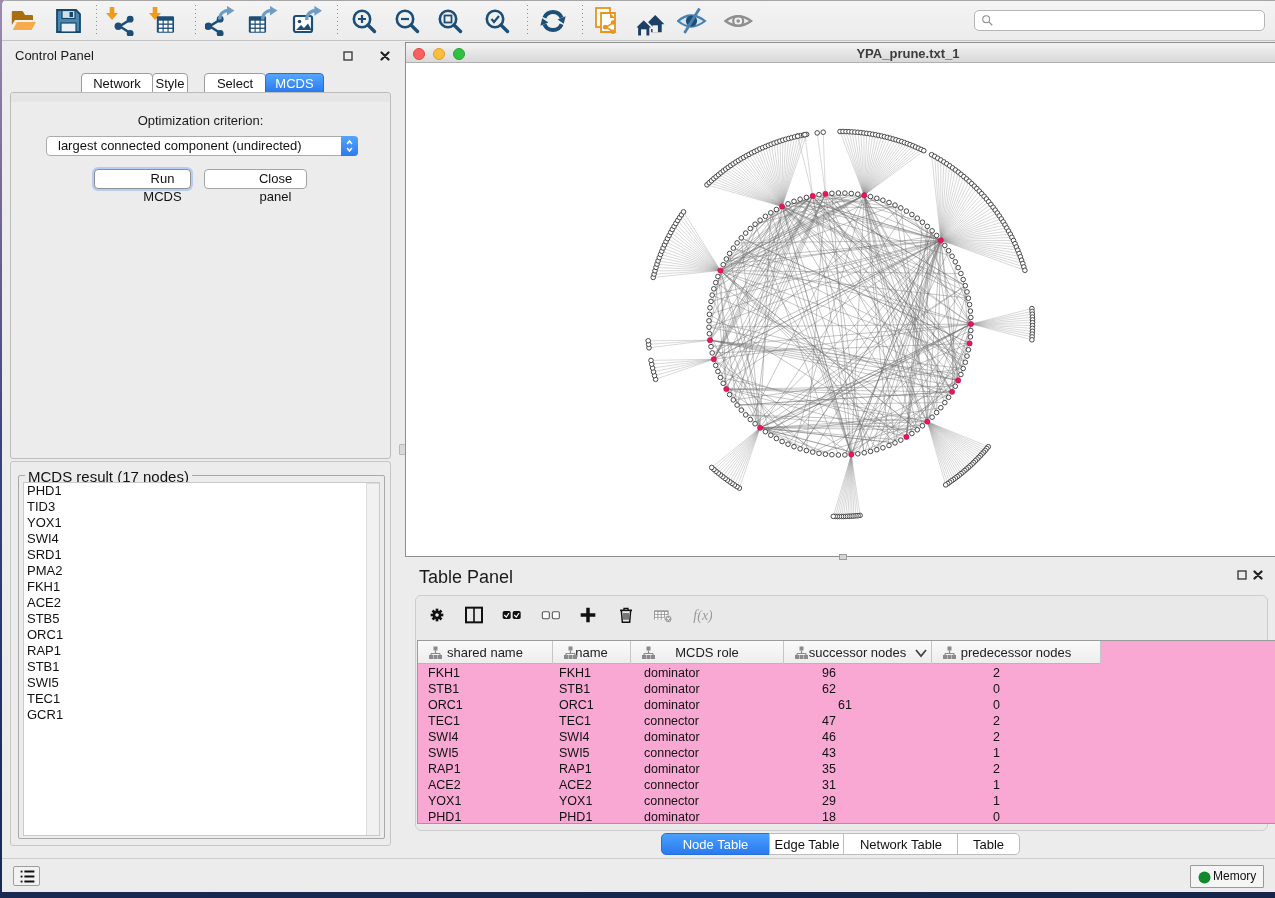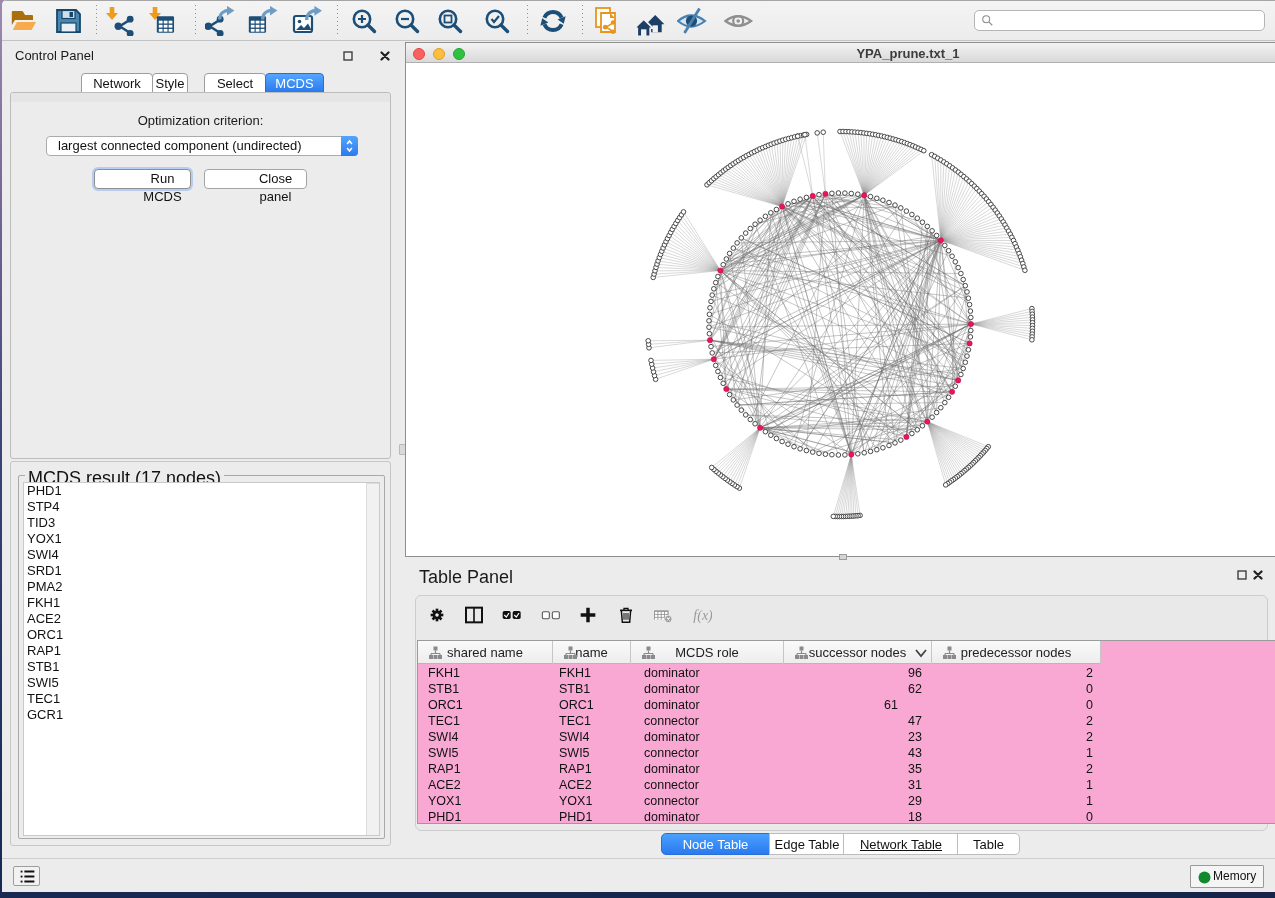--- a/index.html
+++ b/index.html
@@ -26,21 +26,21 @@
 #dropdown { position:absolute; left:44px; top:136px; width:312px; height:20px;
   background:#fff; border:1px solid #ababab; border-radius:4px;
   font-size:13px; color:#111; line-height:18px; padding-left:11px; }
 #dd-step { position:absolute; right:-1px; top:-1px; width:17px; height:20px;
   background:linear-gradient(#54a5fb,#2a7af0); border-radius:0 4px 4px 0; }
 .btn { position:absolute; height:20px; background:#fff; border:1px solid #a4a4a4;
   border-radius:4px; font-size:13px; color:#111; text-align:center; line-height:18px;padding-left:40px; }
 #fieldset { position:absolute; left:16px; top:475px; width:367px; height:364px;
   border:1px solid #a9a9a9; border-radius:2px; }
 #fs-legend { position:absolute; left:6px; top:-8px; background:#ececec; padding:0 3px;
-  font-size:18px; color:#111; }
+  font-size:15px; color:#111; }
 #mcds-list { position:absolute; left:4px; top:6px; width:357px; height:354px;
   background:#fff; border:1px solid #c9c9c9; font-size:13px; color:#111; }
 #mcds-list div.mrow { height:16px; line-height:16px; padding-left:3px; }
 #mcds-sb { position:absolute; right:0; top:0; width:13px; height:100%;
   background:#f1f1f1; border-left:1px solid #dcdcdc; border-top:1px solid #dcdcdc; }
 
 #netframe { position:absolute; left:403px; top:42px; width:872px; height:515px;
   border:1px solid #8e8e8e; border-right:none; background:#fff; }
 #nettitle { position:absolute; left:0; top:0; width:100%; height:20px;
   background:linear-gradient(#f3f3f3,#d9d9d9); border-bottom:1px solid #b0b0b0; }
@@ -51,21 +51,21 @@
 #tp-title { position:absolute; left:417px; top:567px; font-size:18px; color:#1a1a1a; }
 #tp-box { position:absolute; left:413px; top:595px; width:853px; height:236px;
   background:#e9e9e9; border:1px solid #cccccc; border-radius:6px; }
 #ttable { position:absolute; left:415px; top:640px; width:936px; height:184px;
   background:#f9a8d4; border:1px solid #9b9b9b; }
 #thead { position:absolute; left:0; top:0; width:683px; height:23px;
   background:linear-gradient(#fafafa,#ededed); border-bottom:1px solid #b7b7b7; }
 .hcell { position:absolute; top:0; height:23px; border-right:1px solid #c6c6c6;
   font-size:13px; color:#222; text-align:center; line-height:23px; }
 .trow { position:absolute; height:16px; font-size:12.5px; color:#111; line-height:16px; }
-.num { position:absolute; text-align:right; }
+.num { position:absolute; }
 #tsb { position:absolute; right:2px; top:25px; width:11px; height:156px; }
 #tsb .thumb { position:absolute; left:0; top:1px; width:9px; height:86px;
   background:#b4b4b4; border-radius:5px; }
 
 .btab { position:absolute; top:833px; height:22px; background:#fff; border:1px solid #bdbdbd;
   font-size:13px; color:#111; text-align:center; line-height:21px; }
 
 #statusbar { position:absolute; left:0; top:858px; width:100%; height:34px;
   background:#ececec; border-top:1px solid #cfcfcf; }
 #listbtn { position:absolute; left:11px; top:866px; width:27px; height:20px;
@@ -252,28 +252,28 @@
           <path d="M3.5 11.5 L7.5 6.5 L11.5 11.5" stroke="#fff" stroke-width="2.6" fill="none"></path>
           <path d="M3.5 18.5 L7.5 23.5 L11.5 18.5" stroke="#fff" stroke-width="2.6" fill="none"></path>
         </svg>
       </div></div>
 <div class="btn" style="left:92px;top:169px;width:97px;box-shadow:0 0 0 2px #b6cdf1;border-color:#8f8f8f">Run MCDS</div>
 <div class="btn" style="left:202px;top:169px;width:103px">Close panel</div>
 <div id="fieldset">
       <div id="fs-legend">MCDS result (17 nodes)</div>
       <div id="mcds-list">
         <div class="mrow">PHD1</div>
-        <div class="mrow">STP4</div>
         <div class="mrow">TID3</div>
         <div class="mrow">YOX1</div>
         <div class="mrow">SWI4</div>
         <div class="mrow">SRD1</div>
         <div class="mrow">PMA2</div>
         <div class="mrow">FKH1</div>
         <div class="mrow">ACE2</div>
+        <div class="mrow">STB5</div>
         <div class="mrow">ORC1</div>
         <div class="mrow">RAP1</div>
         <div class="mrow">STB1</div>
         <div class="mrow">SWI5</div>
         <div class="mrow">TEC1</div>
         <div class="mrow">GCR1</div>
         <div id="mcds-sb"></div>
       </div>
     </div>
 <div style="position:absolute;left:397px;top:444px;width:7px;height:11px;background:#d9d9d9;border:1px solid #b9b9b9;border-radius:1px"></div>
@@ -1236,31 +1236,31 @@
 <div class="trow num" style="left:404px;top:24px;width:100px">96</div>
 <div class="trow num" style="left:575px;top:24px;width:100px">2</div>
 <div class="trow" style="left:10px;top:40px">STB1</div>
 <div class="trow" style="left:141px;top:40px">STB1</div>
 <div class="trow" style="left:226px;top:40px">dominator</div>
 <div class="trow num" style="left:404px;top:40px;width:100px">62</div>
 <div class="trow num" style="left:575px;top:40px;width:100px">0</div>
 <div class="trow" style="left:10px;top:56px">ORC1</div>
 <div class="trow" style="left:141px;top:56px">ORC1</div>
 <div class="trow" style="left:226px;top:56px">dominator</div>
-<div class="trow num" style="left:380px;top:56px;width:100px">61</div>
+<div class="trow num" style="left:420px;top:56px;width:100px">61</div>
 <div class="trow num" style="left:575px;top:56px;width:100px">0</div>
 <div class="trow" style="left:10px;top:72px">TEC1</div>
 <div class="trow" style="left:141px;top:72px">TEC1</div>
 <div class="trow" style="left:226px;top:72px">connector</div>
 <div class="trow num" style="left:404px;top:72px;width:100px">47</div>
 <div class="trow num" style="left:575px;top:72px;width:100px">2</div>
 <div class="trow" style="left:10px;top:88px">SWI4</div>
 <div class="trow" style="left:141px;top:88px">SWI4</div>
 <div class="trow" style="left:226px;top:88px">dominator</div>
-<div class="trow num" style="left:404px;top:88px;width:100px">23</div>
+<div class="trow num" style="left:404px;top:88px;width:100px">46</div>
 <div class="trow num" style="left:575px;top:88px;width:100px">2</div>
 <div class="trow" style="left:10px;top:104px">SWI5</div>
 <div class="trow" style="left:141px;top:104px">SWI5</div>
 <div class="trow" style="left:226px;top:104px">connector</div>
 <div class="trow num" style="left:404px;top:104px;width:100px">43</div>
 <div class="trow num" style="left:575px;top:104px;width:100px">1</div>
 <div class="trow" style="left:10px;top:120px">RAP1</div>
 <div class="trow" style="left:141px;top:120px">RAP1</div>
 <div class="trow" style="left:226px;top:120px">dominator</div>
 <div class="trow num" style="left:404px;top:120px;width:100px">35</div>
@@ -1279,21 +1279,21 @@
 <div class="trow" style="left:141px;top:168px">PHD1</div>
 <div class="trow" style="left:226px;top:168px">dominator</div>
 <div class="trow num" style="left:404px;top:168px;width:100px">18</div>
 <div class="trow num" style="left:575px;top:168px;width:100px">0</div>
 <div id="tsb">
         <div class="thumb"></div>
       </div>
 </div>
 <div class="btab" style="left:659px;width:109px;border-radius:5px 0 0 5px;background:linear-gradient(#4aa0fd,#2a7af0);color:#fff;border-color:#2a6fd8">Node Table</div>
 <div class="btab" style="left:767px;width:76px;">Edge Table</div>
-<div class="btab" style="left:841px;width:116px;text-decoration:underline;">Network Table</div>
+<div class="btab" style="left:841px;width:116px;">Network Table</div>
 <div class="btab" style="left:955px;width:63px;border-radius:0 5px 5px 0;">Table</div>
 <div id="statusbar"></div>
 <div id="listbtn">
       <svg style="position:absolute;left:5px;top:2px" width="17" height="15" viewBox="0 0 26 24">
         <g stroke="#111" stroke-width="3.2">
           <path d="M8 4 h16 M8 12 h16 M8 20 h16"></path>
         </g>
         <g fill="#111">
           <rect x="2" y="2.6" width="3" height="3"></rect>
           <rect x="2" y="10.6" width="3" height="3"></rect>

